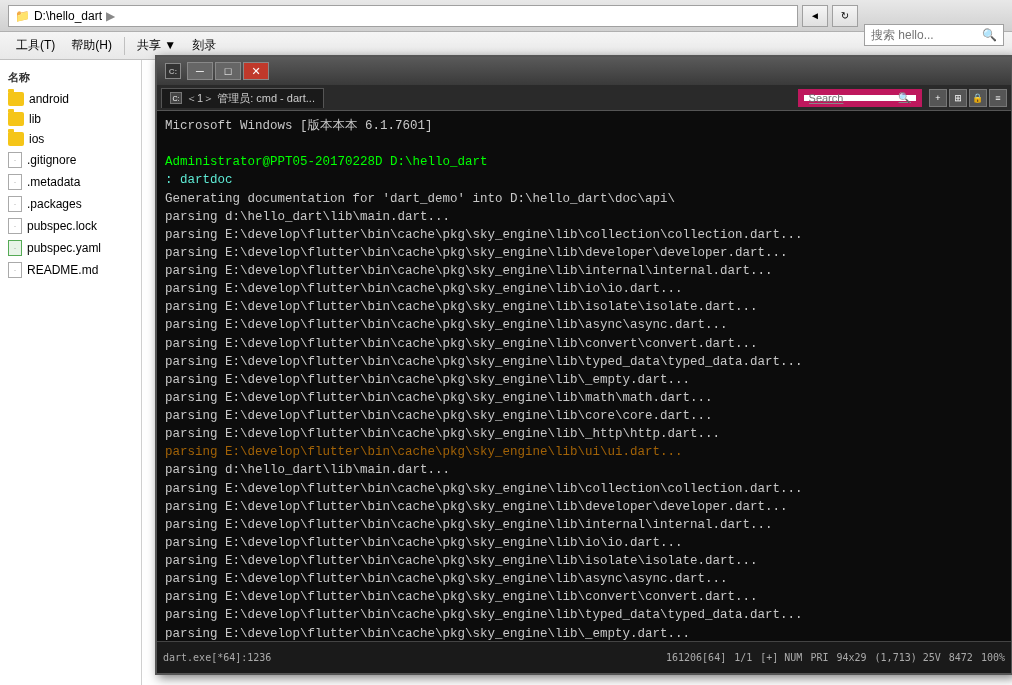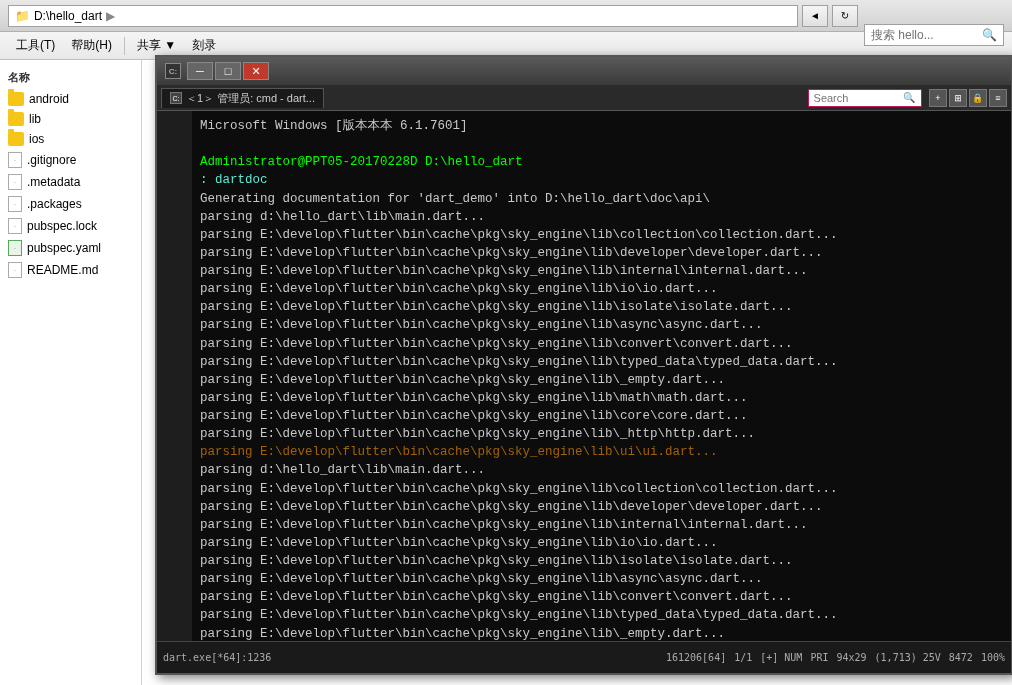--- a/index.html
+++ b/index.html
@@ -191,25 +191,26 @@
       border: 1px solid #777;
       margin-right: 4px;
       font-size: 7px;
       color: white;
       display: flex; align-items: center; justify-content: center;
     }
     .cmd-tab-search {
       margin-left: auto;
       display: flex; align-items: center;
       background: white;
-      border: 1px solid #be185d;
+      border: 6px solid #be185d;
       height: 18px;
       padding: 0 5px;
       font-size: 11px;
       color: #888;
+      text-decoration: underline;
     }
     .cmd-tab-search input {
       background: transparent;
       border: none;
       outline: none;
       font-size: 11px;
       color: #555;
       width: 90px;
     }
     .tab-extra-btns {
@@ -228,21 +229,20 @@
     
     .cmd-content {
       flex: 1;
       background: #0c0c0c;
       color: #c8c8c8;
       font-family: 'Consolas', 'Courier New', monospace;
       font-size: 12.5px;
       padding: 6px 8px;
       overflow: hidden;
       line-height: 1.45;
-      margin-left: 35px;
     }
     .cmd-content .green { color: #00ff00; }
     .cmd-content .white { color: #5eead4; }
     .cmd-content .gray { color: #c8c8c8; }
 
     
     .cmd-statusbar {
       display: flex; align-items: center;
       background: #1a1a1a;
       height: 32px;

